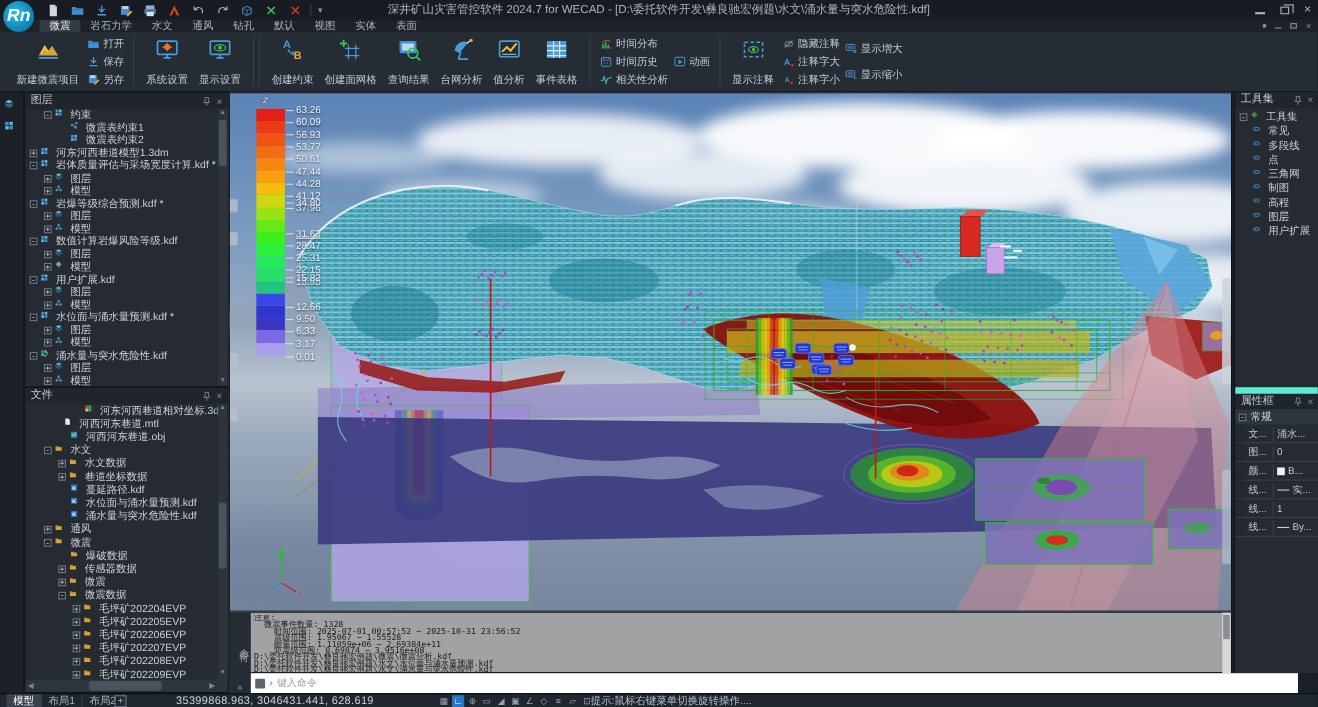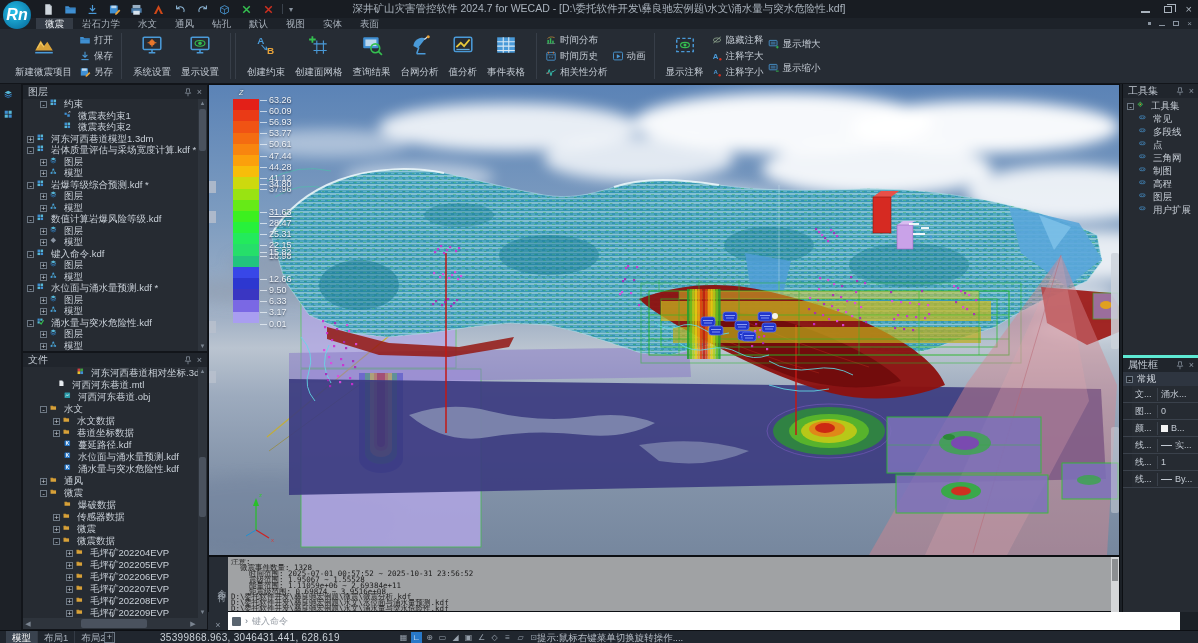--- a/index.html
+++ b/index.html
@@ -69,21 +69,21 @@
   .tico svg { width:11px; height:11px; }
   .vscroll { position:absolute; right:0; top:14px; bottom:0; width:9px; background:#2e343c; }
   .vscroll .thumb { position:absolute; left:1px; width:7px; background:#4a525e; border-radius:2px;}
   .vscroll .ar { position:absolute; left:0; width:9px; height:9px; color:#7a8490; font-size:6px; text-align:center; line-height:9px;}
   .hscroll { position:absolute; left:0; right:9px; bottom:0; height:11px; background:#2e343c; }
   .hscroll .thumb { position:absolute; top:1px; height:9px; background:#4a525e; border-radius:2px; }
   .hscroll .ar { position:absolute; top:0; width:10px; height:11px; color:#7a8490; font-size:7px; text-align:center; line-height:11px;}
 
   
   #rightcol { position:absolute; left:1122px; top:84px; width:76px; height:528px; background:#23282f; border-left:1px solid #0c0f13; }
-  #p-toolbox { position:absolute; left:0; top:0; width:76px; height:274px; background:#262b32; border-bottom:3px solid #5eead4;}
+  #p-toolbox { position:absolute; left:0; top:0; width:76px; height:274px; background:#262b32; border-bottom:6px solid #5eead4;}
   #p-props { position:absolute; left:0; top:274px; width:76px; bottom:0; background:#262b32; }
   .tb-row { display:flex; align-items:center; gap:3px; height:13px; color:#c9d0d8; font-size:9.5px; white-space:nowrap; overflow:hidden;}
   .prop-group { display:flex; align-items:center; gap:4px; height:14px; background:#2e3540; color:#d4dae2; font-size:9.5px; padding-left:3px;}
   .prop-row { display:flex; height:17px; border-bottom:1px solid #3a414b; font-size:9px; color:#c3cad3; align-items:center;}
   .prop-gut { width:9px; height:100%; background:#23282f; flex:none;}
   .prop-l { width:26px; padding-left:3px; overflow:hidden; white-space:nowrap; border-right:1px solid #3a414b; flex:none;}
   .prop-v { padding-left:3px; overflow:hidden; white-space:nowrap; display:flex; align-items:center; gap:3px;}
   .swatch { width:7px; height:7px; background:#f2f2f2; flex:none;}
   .lineglyph { width:11px; height:1px; background:#c3cad3; flex:none;}
 
@@ -580,21 +580,21 @@
           <span>模型</span>
         </div>
         <div class="trow" style="height: 11.5px; padding-left: 4px;">
           <span class="exp">-</span>
           <span class="tico"><svg viewBox="0 0 20 20">
               <rect x="1" y="1" width="4.5" height="4.5" fill="#3f8fd2"></rect>
               <rect x="6.5" y="1" width="4.5" height="4.5" fill="#57b8d8"></rect>
               <rect x="1" y="6.5" width="4.5" height="4.5" fill="#57b8d8"></rect>
               <rect x="6.5" y="6.5" width="4.5" height="4.5" fill="#3f8fd2"></rect>
             </svg></span>
-          <span>键入命令.kdf</span>
+          <span>用户扩展.kdf</span>
         </div>
         <div class="trow" style="height: 11.5px; padding-left: 17px;">
           <span class="exp">+</span>
           <span class="tico"><svg viewBox="0 0 20 20">
               <path d="M6,1 L11,3.5 6,6 1,3.5 Z" fill="#57b8d8"></path>
               <path d="M1,6 l5,2.5 5,-2.5" stroke="#3f8fd2" fill="none" stroke-width="1.4"></path>
               <path d="M1,8.5 l5,2.5 5,-2.5" stroke="#2a6da6" fill="none" stroke-width="1.4"></path>
             </svg></span>
           <span>图层</span>
         </div>

